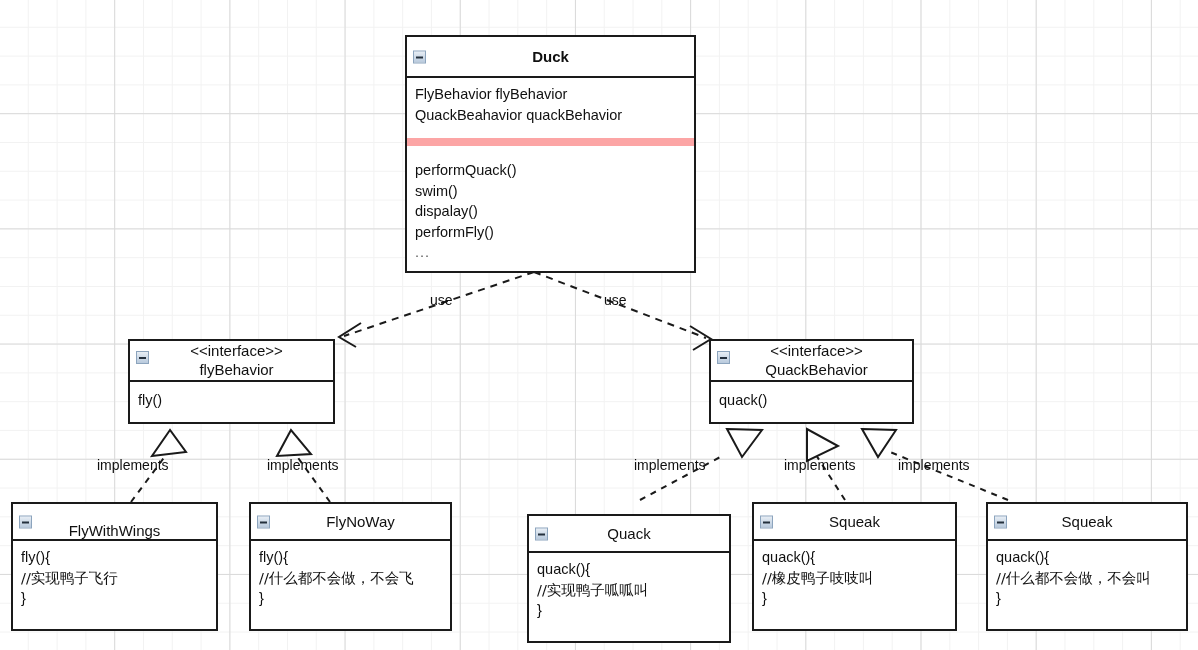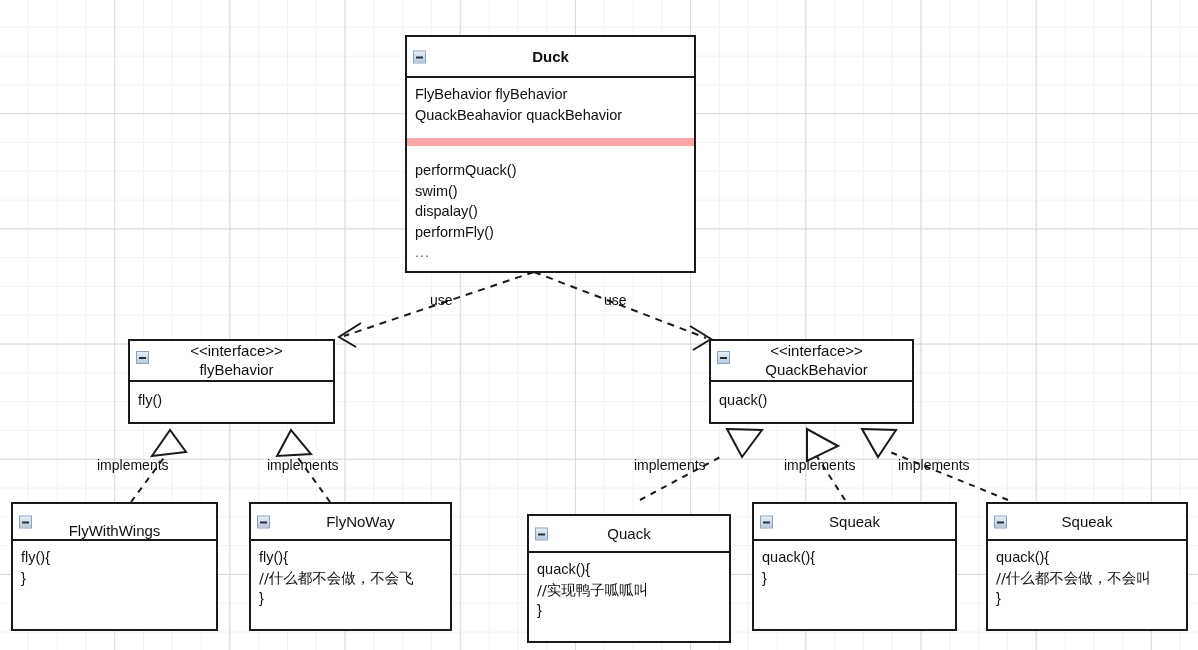--- a/index.html
+++ b/index.html
@@ -209,20 +209,21 @@
     </div>
   </div>
 
   <div class="uml-box" style="left:11px; top:502px; width:207px; height:129px;">
     <div class="uml-header" style="height:37px;align-items:flex-end;">
       <span class="collapse-icon"></span>
       <span class="title-text">FlyWithWings</span>
     </div>
     <div class="uml-section last">
       <div>fly(){</div>
+      <div class="cjk">//实现鸭子飞行</div>
       <div>}</div>
     </div>
   </div>
 
   <div class="uml-box" style="left:249px; top:502px; width:203px; height:129px;">
     <div class="uml-header" style="height:37px;padding-left:20px;">
       <span class="collapse-icon"></span>
       <span class="title-text">FlyNoWay</span>
     </div>
     <div class="uml-section last">
@@ -244,20 +245,21 @@
     </div>
   </div>
 
   <div class="uml-box" style="left:752px; top:502px; width:205px; height:129px;">
     <div class="uml-header" style="height:37px;">
       <span class="collapse-icon"></span>
       <span class="title-text">Squeak</span>
     </div>
     <div class="uml-section last">
       <div>quack(){</div>
+      <div class="cjk">//橡皮鸭子吱吱叫</div>
       <div>}</div>
     </div>
   </div>
 
   <div class="uml-box" style="left:986px; top:502px; width:202px; height:129px;">
     <div class="uml-header" style="height:37px;">
       <span class="collapse-icon"></span>
       <span class="title-text">Squeak</span>
     </div>
     <div class="uml-section last">

